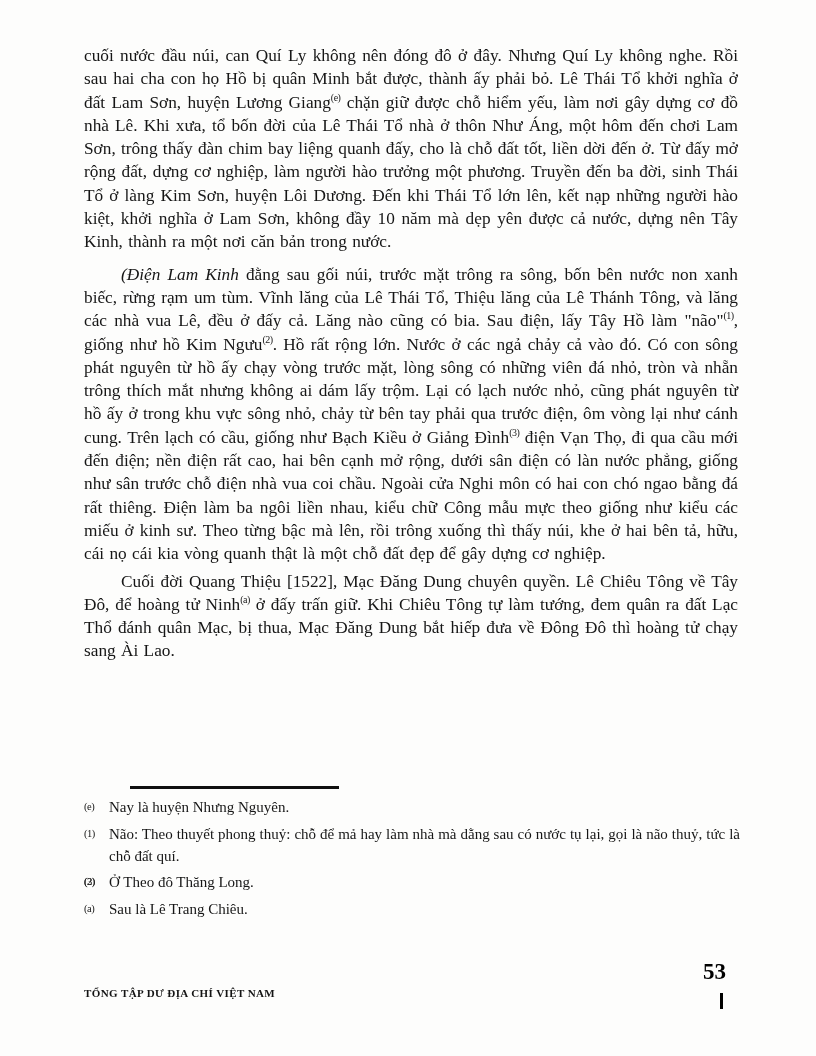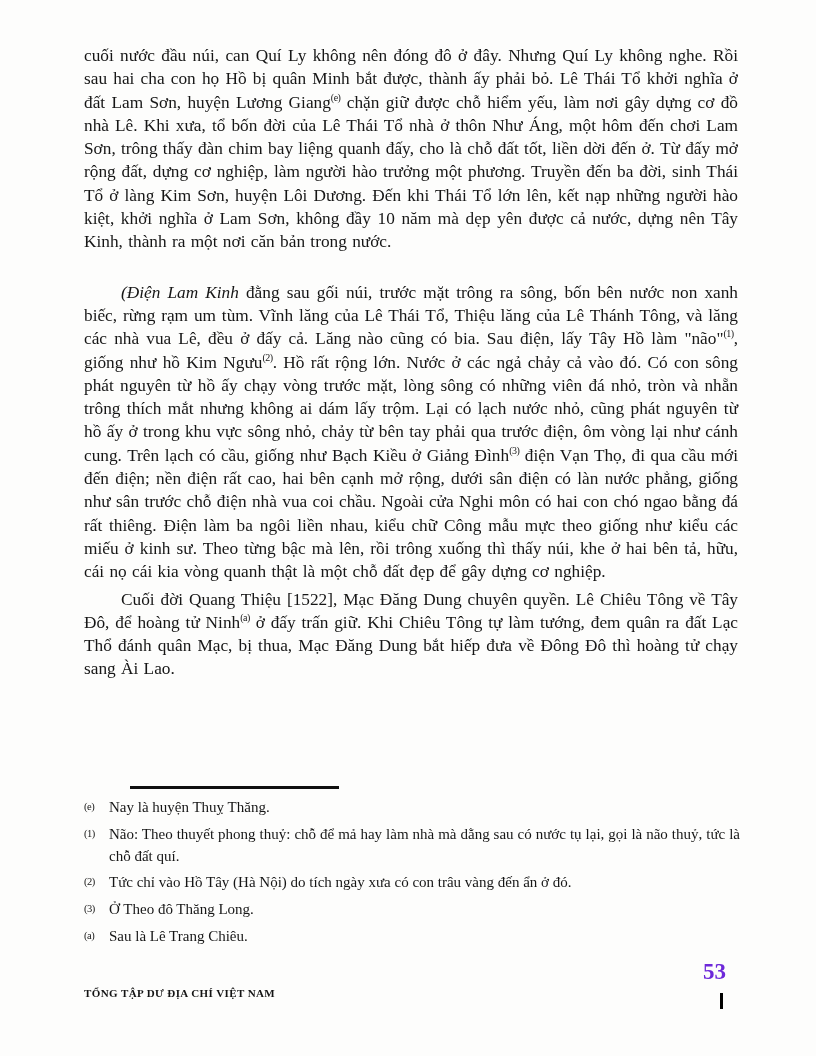--- a/index.html
+++ b/index.html
@@ -17,21 +17,21 @@
     left:84px; top:44px; width:654px;
   }
   .content p {
     margin:0;
     font-size:17.3px;
     line-height:23.3px;
     text-align:justify;
     word-spacing:1px;
     font-family:Liberation Serif, serif;
   }
-  .content p.p2 { margin-top:27px;  text-indent:37px; }
+  .content p.p2 { margin-top:9px;  text-indent:37px; }
   .content p.p3 { margin-top:4px; text-indent:37px; }
   .content sup, .fn sup {
     font-size:10px;
     line-height:0;
     vertical-align:super;
     letter-spacing:-0.5px;
   }
   .it { font-style:italic; }
 
   .footnote-sep {
@@ -66,21 +66,21 @@
     font-size:11px;
     font-weight:bold;
     letter-spacing:0.4px;
     color:#141414;
   }
   .page-number {
     position:absolute;
     left:703px; top:959px;
     font-size:23px;
     font-weight:bold;
-    color:#6d28d9;
+    color:#000000;
   }
   .page-number-tick {
     position:absolute;
     left:720px; top:993px;
     width:2.5px; height:16px;
     background:#000;
   }
 </style>
 </head>
 <body>
@@ -91,29 +91,28 @@
     <p class="p1"><span>cuối nước đầu núi, can Quí Ly không nên đóng đô ở đây. Nhưng Quí Ly không nghe. Rồi sau hai cha con họ Hồ bị quân Minh bắt được, thành ấy phải bỏ. Lê Thái Tổ khởi nghĩa ở đất Lam Sơn, huyện Lương Giang</span><sup>(e)</sup><span> chặn giữ được chỗ hiểm yếu, làm nơi gây dựng cơ đồ nhà Lê. Khi xưa, tổ bốn đời của Lê Thái Tổ nhà ở thôn Như Áng, một hôm đến chơi Lam Sơn, trông thấy đàn chim bay liệng quanh đấy, cho là chỗ đất tốt, liền dời đến ở. Từ đấy mở rộng đất, dựng cơ nghiệp, làm người hào trưởng một phương. Truyền đến ba đời, sinh Thái Tổ ở làng Kim Sơn, huyện Lôi Dương. Đến khi Thái Tổ lớn lên, kết nạp những người hào kiệt, khởi nghĩa ở Lam Sơn, không đầy 10 năm mà dẹp yên được cả nước, dựng nên Tây Kinh, thành ra một nơi căn bản trong nước.</span></p>
     <p class="p2"><span class="it">(Điện Lam Kinh</span><span> đằng sau gối núi, trước mặt trông ra sông, bốn bên nước non xanh biếc, rừng rạm um tùm. Vĩnh lăng của Lê Thái Tổ, Thiệu lăng của Lê Thánh Tông, và lăng các nhà vua Lê, đều ở đấy cả. Lăng nào cũng có bia. Sau điện, lấy Tây Hồ làm "não"</span><sup>(1)</sup><span>, giống như hồ Kim Ngưu</span><sup>(2)</sup><span>. Hồ rất rộng lớn. Nước ở các ngả chảy cả vào đó. Có con sông phát nguyên từ hồ ấy chạy vòng trước mặt, lòng sông có những viên đá nhỏ, tròn và nhẵn trông thích mắt nhưng không ai dám lấy trộm. Lại có lạch nước nhỏ, cũng phát nguyên từ hồ ấy ở trong khu vực sông nhỏ, chảy từ bên tay phải qua trước điện, ôm vòng lại như cánh cung. Trên lạch có cầu, giống như Bạch Kiều ở Giảng Đình</span><sup>(3)</sup><span> điện Vạn Thọ, đi qua cầu mới đến điện; nền điện rất cao, hai bên cạnh mở rộng, dưới sân điện có làn nước phẳng, giống như sân trước chỗ điện nhà vua coi chầu. Ngoài cửa Nghi môn có hai con chó ngao bằng đá rất thiêng. Điện làm ba ngôi liền nhau, kiểu chữ Công mẫu mực theo giống như kiểu các miếu ở kinh sư. Theo từng bậc mà lên, rồi trông xuống thì thấy núi, khe ở hai bên tả, hữu, cái nọ cái kia vòng quanh thật là một chỗ đất đẹp để gây dựng cơ nghiệp.</span></p>
     <p class="p3"><span>Cuối đời Quang Thiệu [1522], Mạc Đăng Dung chuyên quyền. Lê Chiêu Tông về Tây Đô, để hoàng tử Ninh</span><sup>(a)</sup><span> ở đấy trấn giữ. Khi Chiêu Tông tự làm tướng, đem quân ra đất Lạc Thổ đánh quân Mạc, bị thua, Mạc Đăng Dung bắt hiếp đưa về Đông Đô thì hoàng tử chạy sang Ài Lao.</span></p>
   </div>
 
   <div class="footnote-sep"></div>
 
   <div class="footnotes">
     <div class="fn">
       <span class="mk">(e)</span>
-      <span>Nay là huyện Thuỵ Thăng.</span>
+      <span>Nay là huyện Nhưng Nguyên.</span>
     </div>
     <div class="fn">
       <span class="mk">(1)</span>
       <span>Não: Theo thuyết phong thuỷ: chỗ để mả hay làm nhà mà dằng sau có nước tụ lại, gọi là não thuỷ, tức là chỗ đất quí.</span>
     </div>
     <div class="fn">
       <span class="mk">(2)</span>
-      <span>Tức chỉ vào Hồ Tây (Hà Nội) do tích ngày xưa có con trâu vàng đến ẩn ở đó.</span>
     </div>
     <div class="fn">
       <span class="mk">(3)</span>
       <span>Ở Theo đô Thăng Long.</span>
     </div>
     <div class="fn">
       <span class="mk">(a)</span>
       <span>Sau là Lê Trang Chiêu.</span>
     </div>
   </div>

